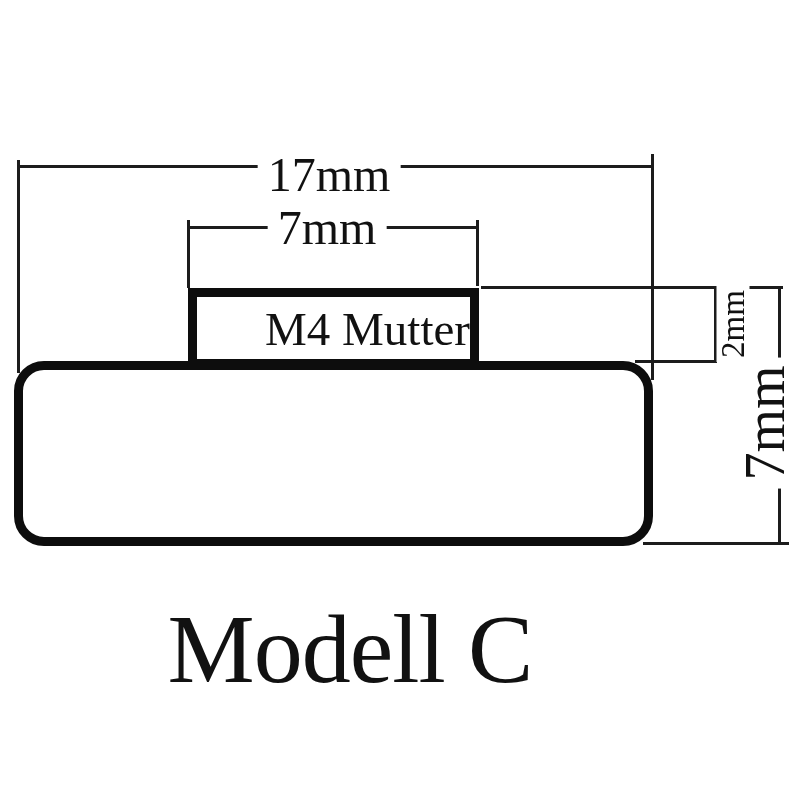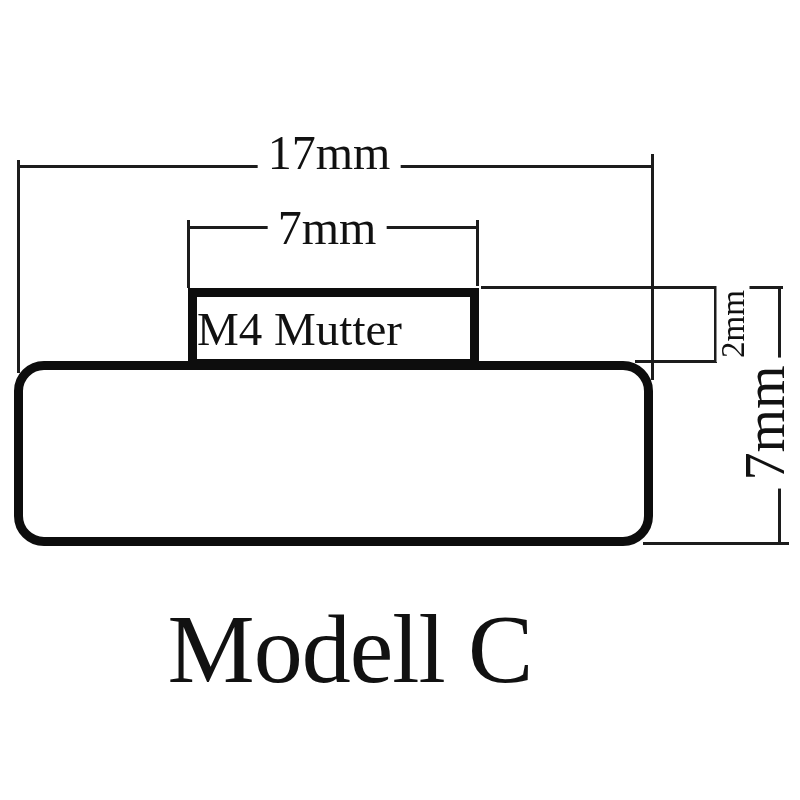--- a/index.html
+++ b/index.html
@@ -35,21 +35,21 @@
     height: 185px;
     border-radius: 30px;
   }
   #nut {
     left: 188px;
     top: 288px;
     width: 291px;
     height: 80px;
     display: flex;
     align-items: center;
-    justify-content: flex-start;
+    justify-content: flex-end;
   }
   #nut .nut-text {
     font-size: 47px;
     line-height: 1;
     white-space: nowrap;
     padding-top: 2px;
   }
   .dim-label {
     position: absolute;
     transform: translate(-50%, -50%);
@@ -100,21 +100,21 @@
   <div class="line" style="left:635px; top:360px; width:82px; height:3px;"></div>
 
   <div class="line" style="left:778px; top:287px; width:3px; height:257px;"></div>
   <div class="line" style="left:643px; top:542px; width:146px; height:3px;"></div>
 
   <div id="plate" class="part"></div>
   <div id="nut" class="part">
     <span class="nut-text">M4 Mutter</span>
   </div>
 
-  <div class="dim-label" id="label-total-width" style="left:329px; top:153px;">17mm</div>
+  <div class="dim-label" id="label-total-width" style="left:329px; top:175px;">17mm</div>
 
   <div class="dim-label" id="label-nut-width" style="left:327px; top:228px;">7mm</div>
 
   <div class="dim-label rot" id="label-nut-height" style="left:733px; top:324px;">2mm</div>
 
   <div class="dim-label rot" id="label-total-height" style="left:765px; top:423px;">7mm</div>
 
   <div id="title">Modell C</div>
 
 </div>

